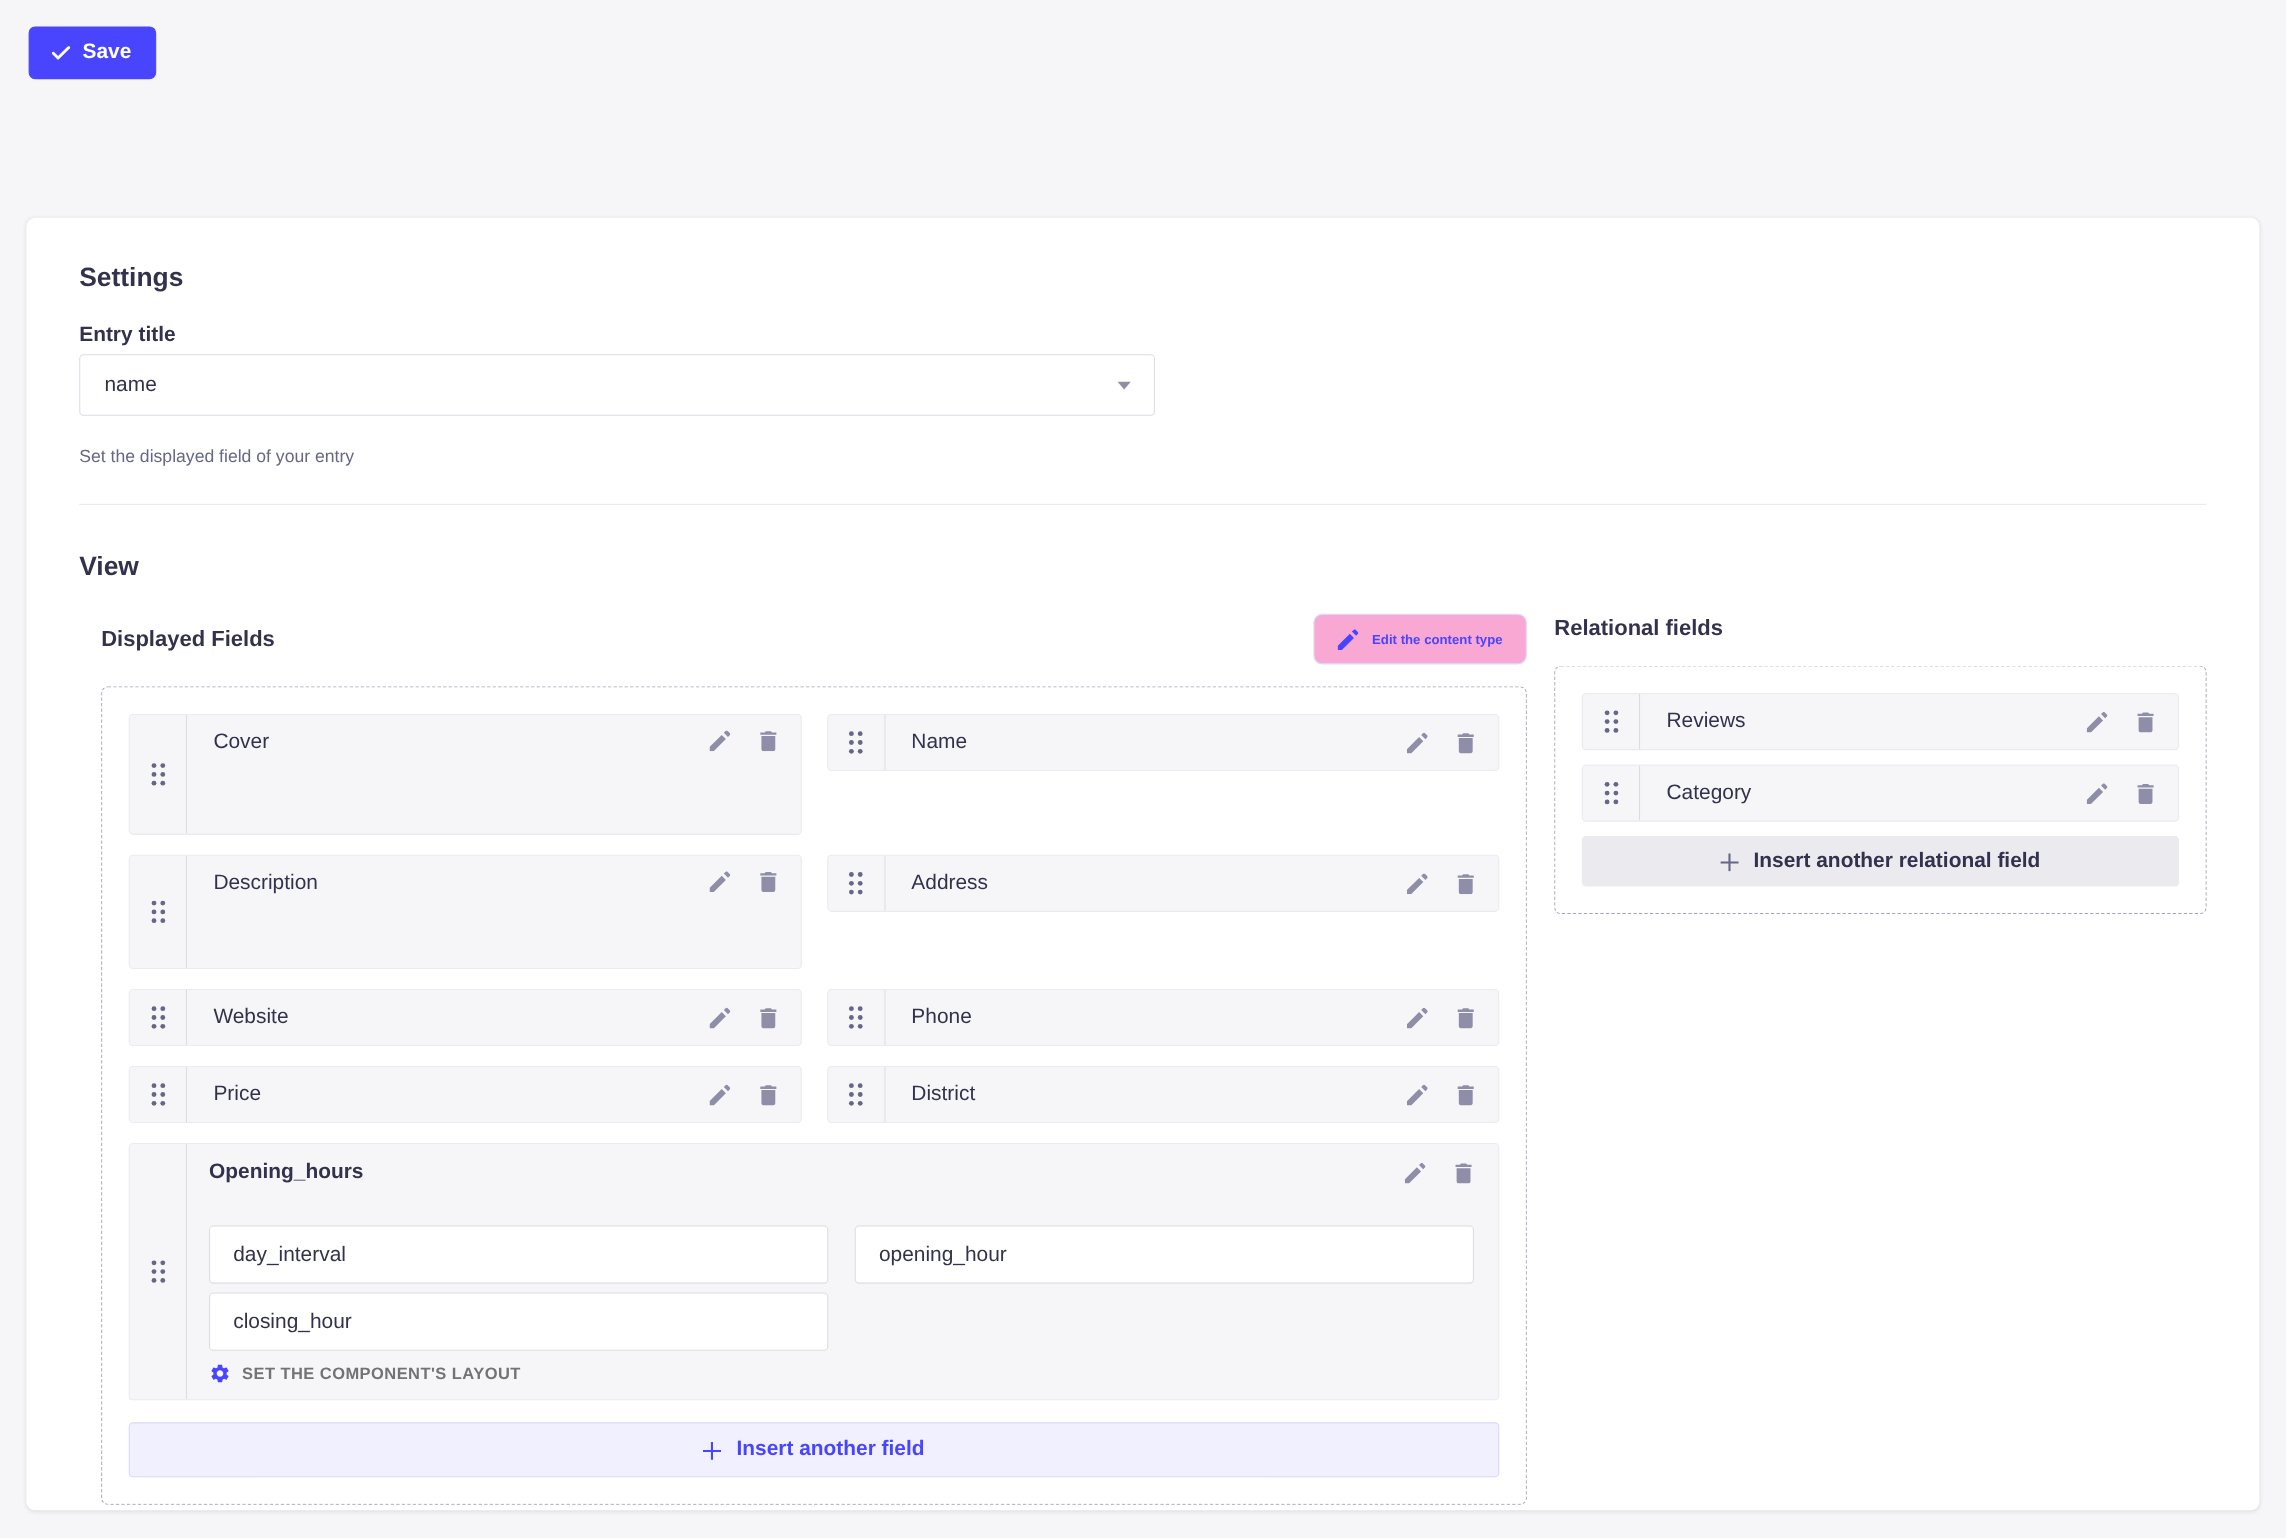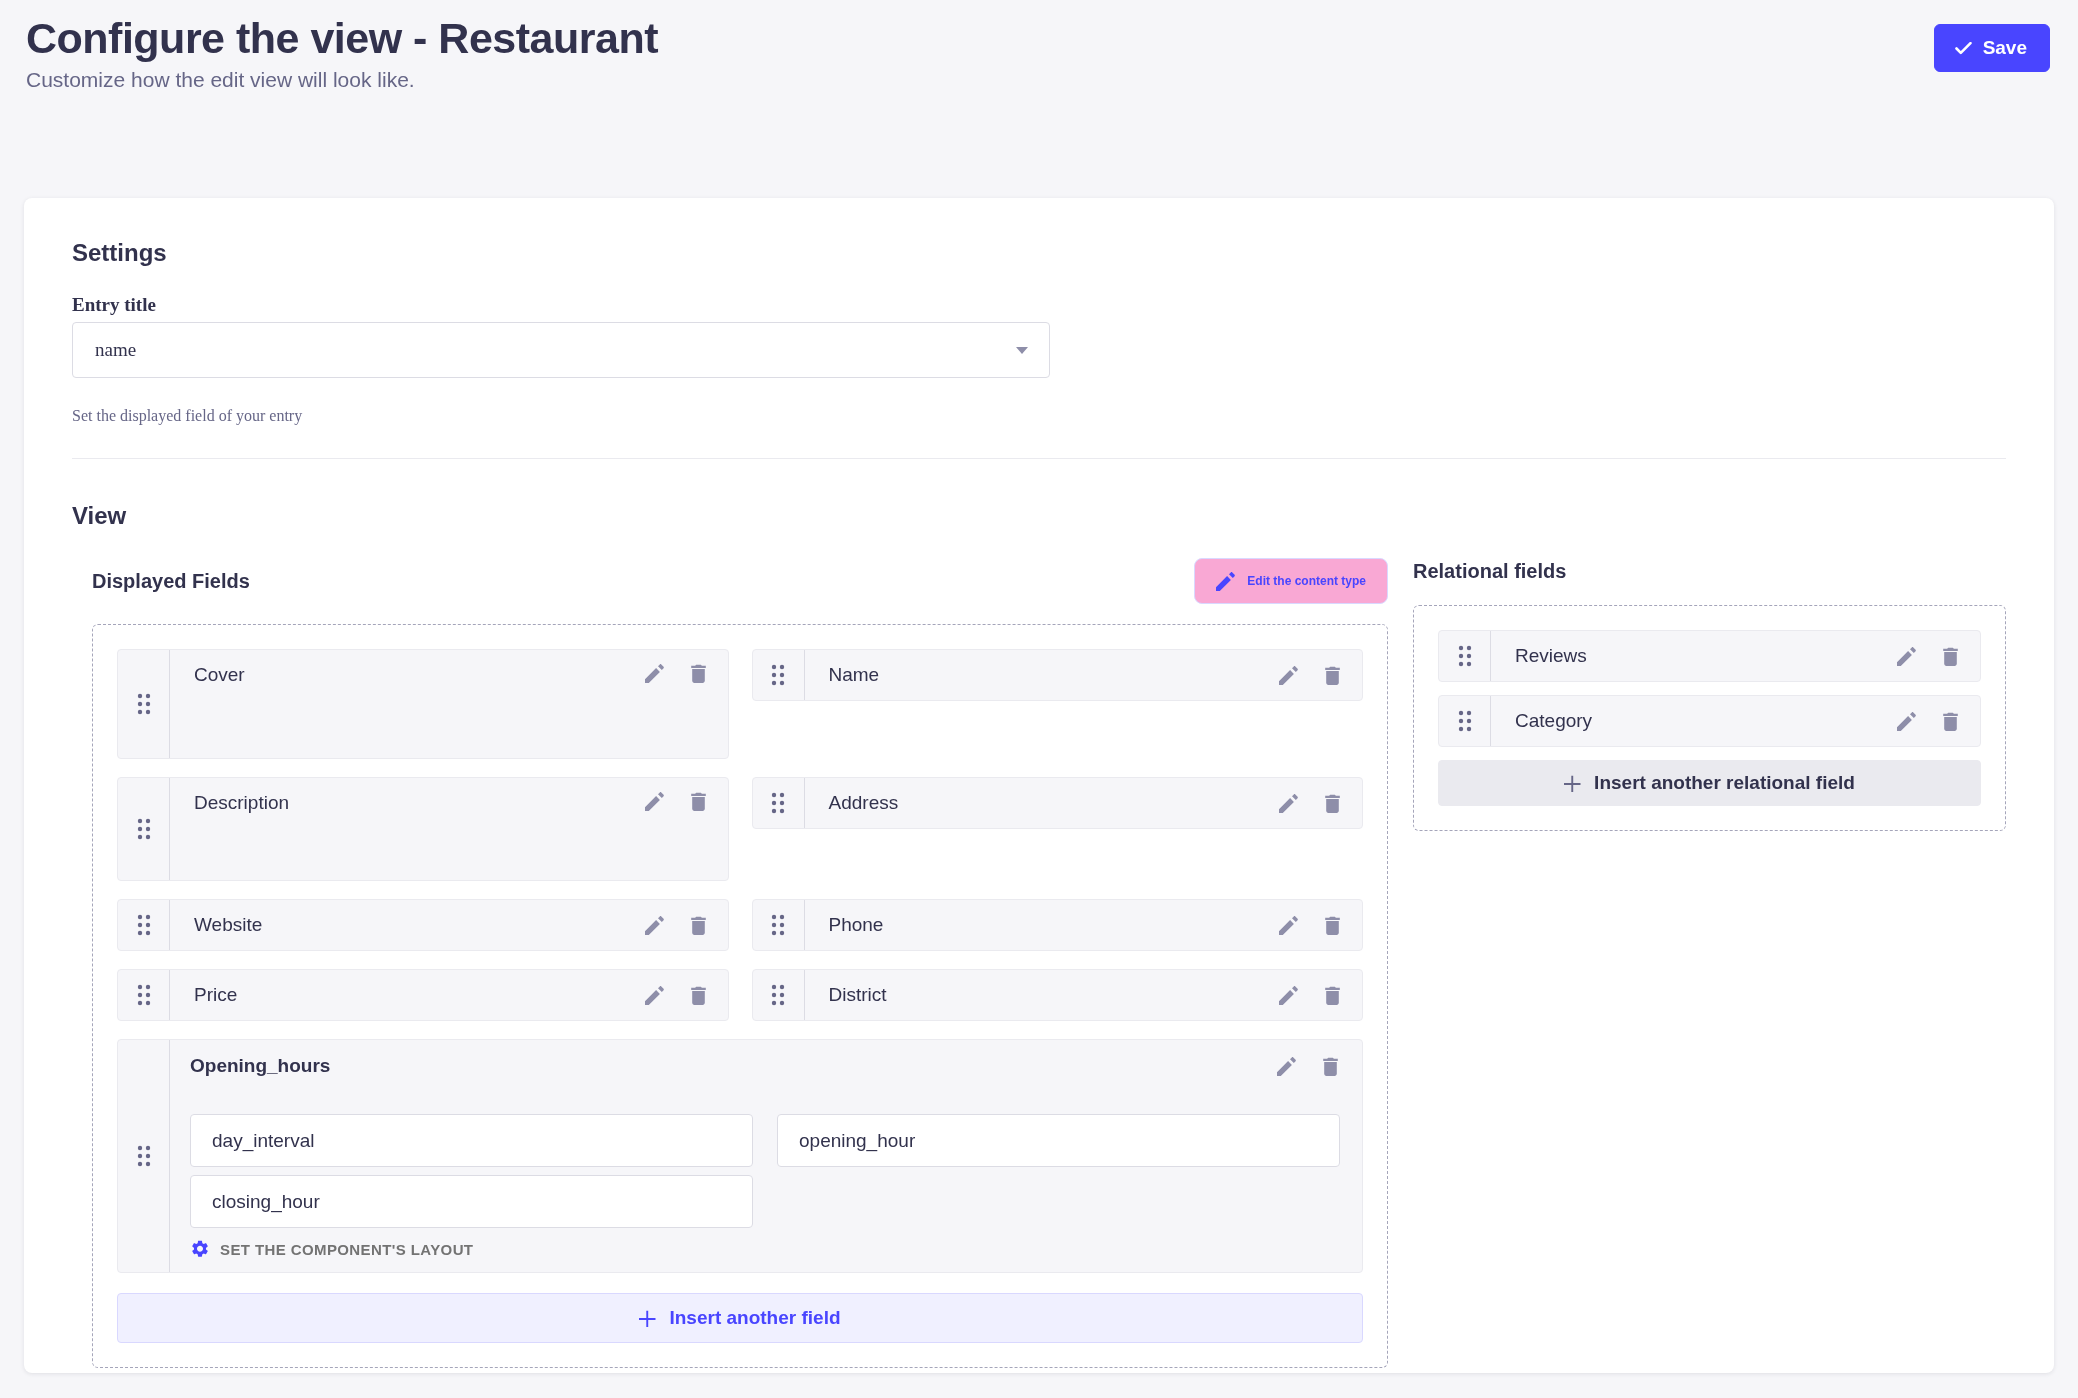--- a/index.html
+++ b/index.html
@@ -28,21 +28,21 @@
   
   .main-card {
     position:absolute; left:24px; right:24px; top:198px; height:1175px;
     background:#FFFFFF; border-radius:8px;
     box-shadow:0 1px 4px rgba(33,33,52,0.1);
     padding:40px 48px 24px 48px;
   }
 
   .section-heading { font-size:24px; font-weight:600; color:#32324D; line-height:30px; }
 
-  .entry-title-block { margin-top:26px;font-family:Liberation Serif, serif; }
+  .entry-title-block { margin-top:26px; }
   .field-label { font-size:19px; font-weight:600; color:#32324D; line-height:22px; }
   .select-box {
     margin-top:6px; width:978px; height:56px;
     background:#FFFFFF; border:1px solid #DCDCE4; border-radius:4px;
     display:flex; align-items:center; justify-content:space-between;
     padding:0 21px 0 22px; cursor:pointer;
   }
   .select-value { font-size:19px; color:#32324D; }
   .caret-down { width:0; height:0; border-left:6px solid transparent; border-right:6px solid transparent; border-top:7px solid #8E8EA9; }
   .helper-text { margin-top:28px; font-size:16px; color:#666687; line-height:20px; }
@@ -162,24 +162,20 @@
     <g id="ic-plus">
       <path d="M9.2 0.8h-1.9v7.3H0v1.9h7.3v7.3h1.9V10h7.3V8.1H9.2V0.8z" transform="translate(0,0)"></path>
     </g>
     <g id="ic-gear">
       <path d="M15.95 10.78c.03-.25.05-.51.05-.78s-.02-.53-.06-.78l1.69-1.32c.15-.12.19-.34.1-.51l-1.6-2.77c-.1-.18-.31-.24-.49-.18l-1.99.8c-.42-.32-.86-.58-1.35-.78L12 2.34c-.03-.2-.2-.34-.4-.34H8.4c-.2 0-.36.14-.39.34l-.3 2.12c-.49.2-.94.47-1.35.78l-1.99-.8c-.18-.07-.39 0-.49.18l-1.6 2.77c-.1.18-.06.39.1.51l1.69 1.32c-.04.25-.07.53-.07.78s.02.53.06.78L2.37 12.1c-.15.12-.19.34-.1.51l1.6 2.77c.1.18.31.24.49.18l1.99-.8c.42.32.86.58 1.35.78l.3 2.12c.04.2.2.34.4.34h3.2c.2 0 .37-.14.39-.34l.3-2.12c.49-.2.94-.47 1.35-.78l1.99.8c.18.07.39 0 .49-.18l1.6-2.77c.1-.18.06-.39-.1-.51l-1.67-1.32zM10 13c-1.65 0-3-1.35-3-3s1.35-3 3-3 3 1.35 3 3-1.35 3-3 3z" transform="translate(0,-1.3)"></path>
     </g>
   </defs>
 </svg>
 
 <div class="page-header">
-  <div>
-    <h1 class="page-title">Configure the view - Restaurant</h1>
-    <div class="page-subtitle">Customize how the edit view will look like.</div>
-  </div>
   <button class="save-btn">
     <span>
       <svg width="17" height="13" viewBox="0 0 17 13">
           <path d="M1.5 6.5l4.3 4.3L15.5 1.1" fill="none" stroke="#FFFFFF" stroke-width="2.6" stroke-linecap="round" stroke-linejoin="round"></path>
         </svg>
     </span>
     <span>Save</span>
   </button>
 </div>
 

